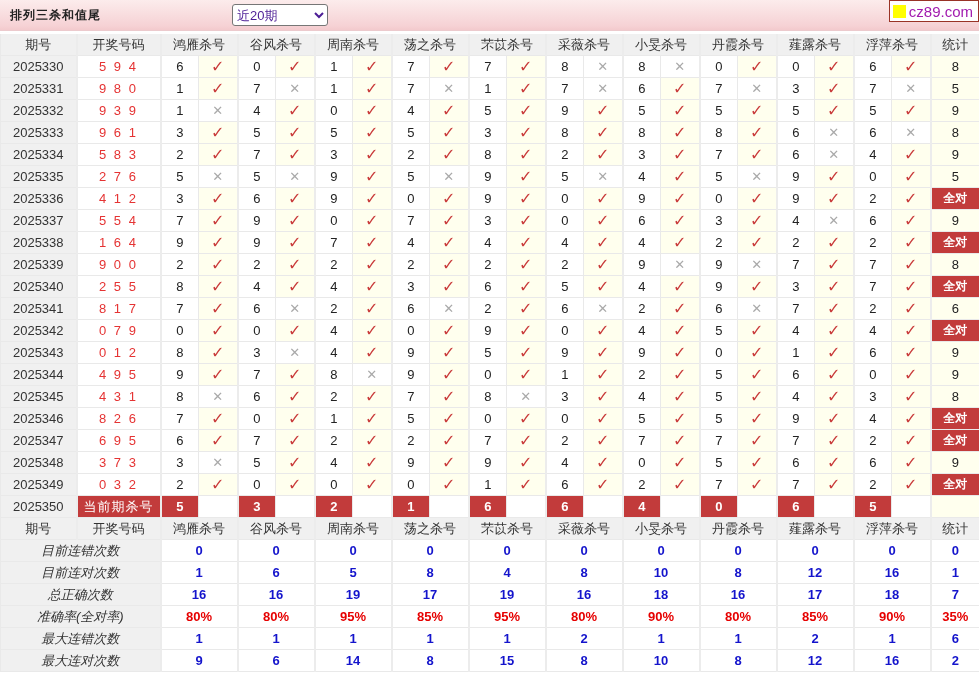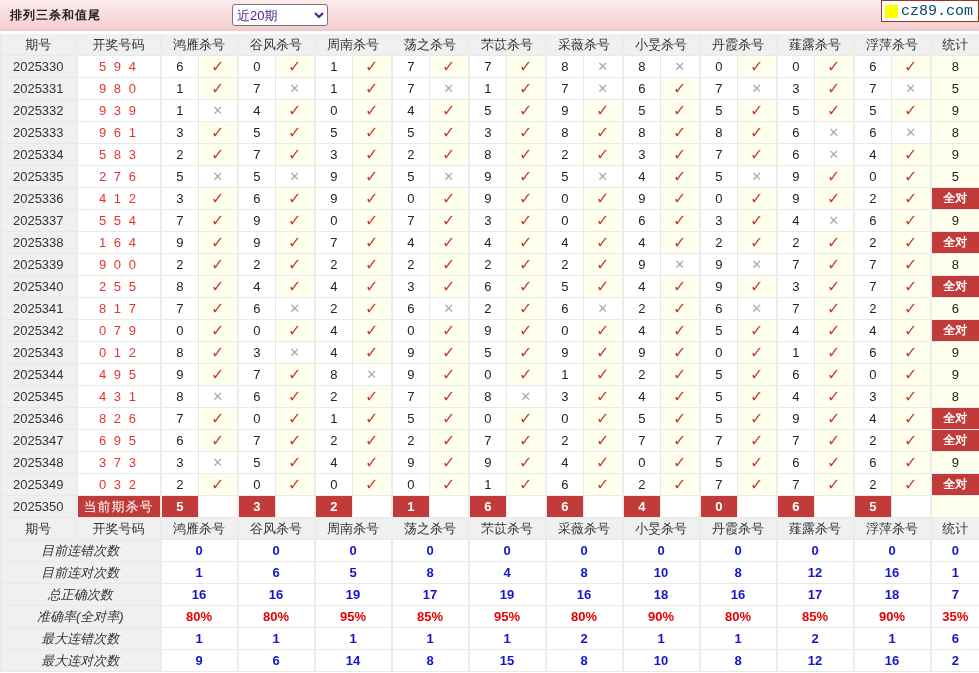--- a/index.html
+++ b/index.html
@@ -3,21 +3,21 @@
 <meta charset="utf-8">
 <style>
   html,body{margin:0;padding:0;overflow:hidden;}
   body{width:979px;height:673px;background:#fff;font-family:"Liberation Sans",sans-serif;}
   
   .topbar{position:relative;height:30px;background:linear-gradient(180deg,#fcecec 0%,#f6d2d5 85%,#f3cacd 100%);border-bottom:1px solid #eccacd;display:flex;align-items:center;}
   .title{font-size:12px;font-weight:bold;color:#222;margin-left:10px;letter-spacing:1px;}
   .period-select{position:absolute;left:232px;top:4px;width:96px;height:22px;font-size:13px;font-family:"Liberation Sans",sans-serif;background:#fff;border:1px solid #767676;border-radius:3px;color:#4c1d95;}
   .logo{position:absolute;right:0;top:0;height:20px;background:#fff;border:1px solid #993326;display:flex;align-items:center;padding:0 5px 0 3px;gap:3px;cursor:pointer;}
   .logo-sq{width:13px;height:13px;background:#ffff00;display:inline-block;}
-  .logo-text{font-family:Liberation Mono, monospace;font-size:15px;color:#0c4a6e;}
+  .logo-text{font-family:Liberation Sans, sans-serif;font-size:15px;color:#a21caf;}
   
   table.tbl{width:979px;table-layout:fixed;border-collapse:collapse;margin-top:3px;font-size:13px;border-radius:19px;}
   td{height:21px;padding:0;text-align:center;vertical-align:middle;white-space:nowrap;overflow:hidden;
      border-right:1px solid #e9e9e9;border-bottom:1px solid #e9e9e9;background:#fff;color:#222;}
   tr td:first-child{border-left:1px solid #e9e9e9;}
   .gs{border-left:2px solid #ececec;}
   .hc{background:#f0f0f0;color:#333;}
   .c-period{background:#f0f0f0;color:#333;}
   .c-draw{color:#e53333;letter-spacing:2px;text-align:center;}
   .c-num{color:#222;}

